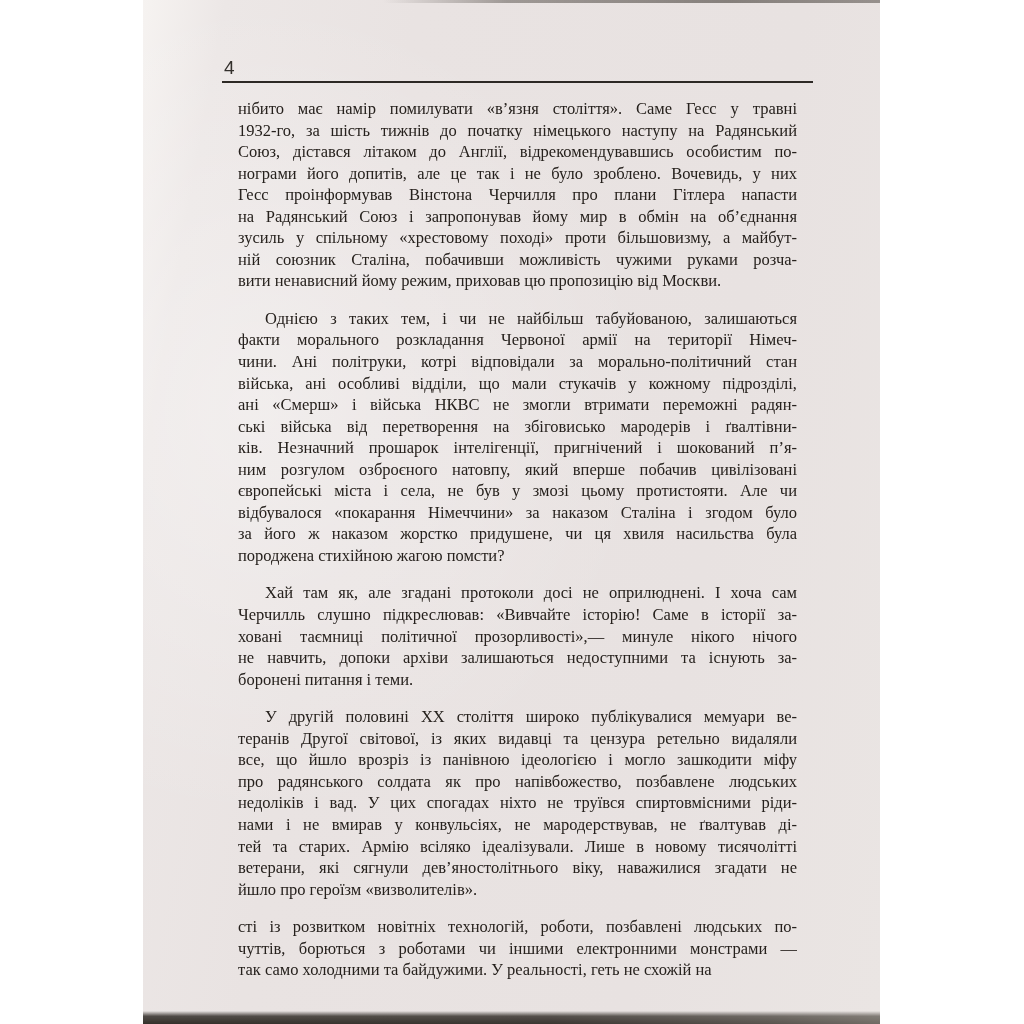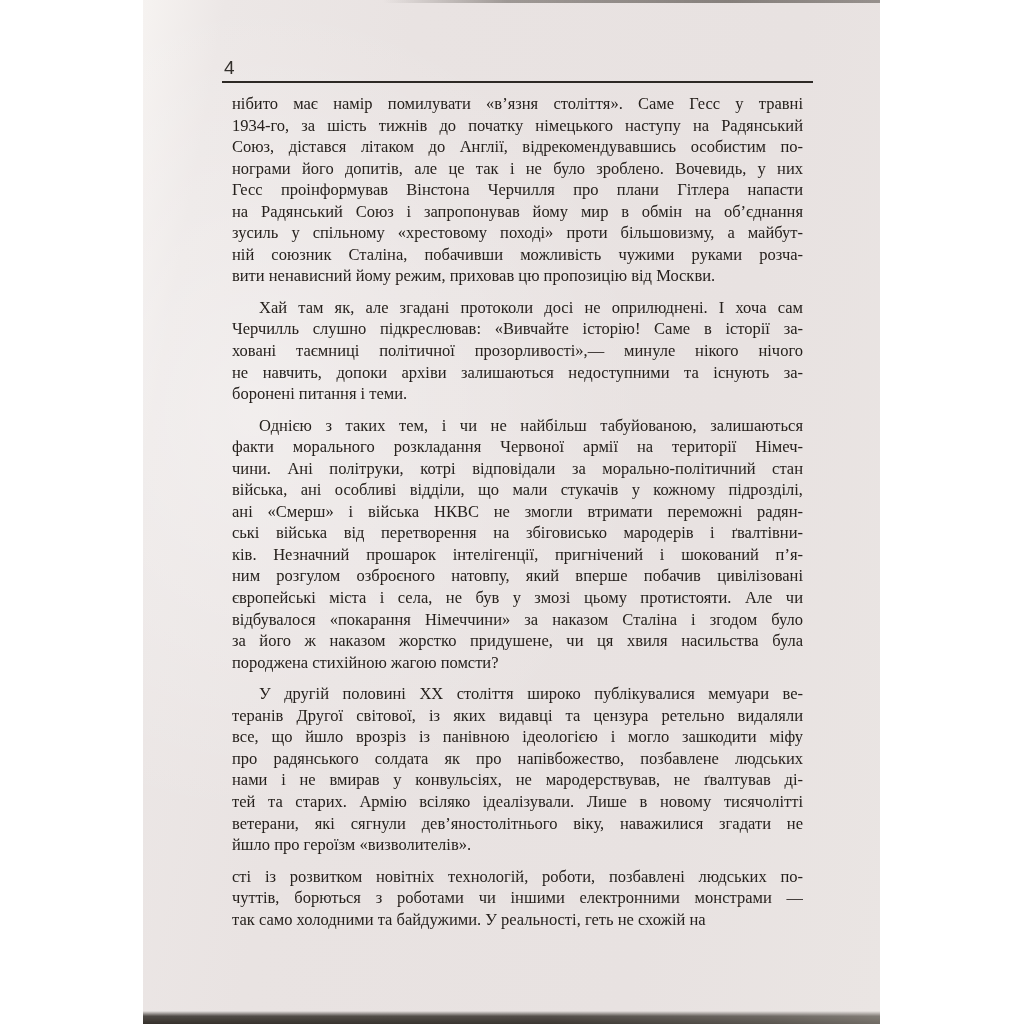--- a/index.html
+++ b/index.html
@@ -78,21 +78,21 @@
     color: #413e3a;
     white-space: nowrap;
   }
   
   .body-text {
     margin-top: 11px;
     font-size: 16.5px;
     color: #26211d;
     text-rendering: optimizeLegibility;
   }
-  .paragraph { margin: 10px; font-family: Liberation Serif, serif; }
+  .paragraph { margin: 16px; font-family: Liberation Serif, serif; }
   .line {
     height: 21.55px;
     overflow: hidden;
     text-align: justify;
     text-align-last: justify;
     white-space: normal;
   }
   .line.last { text-align-last: left; }
   .line.indent { text-indent: 27px; }
 </style>
@@ -104,55 +104,56 @@
     <div class="edge-top"></div>
 
     <div class="page-content">
       <div class="running-header">
         <span class="page-number">4</span>
       </div>
 
       <div class="body-text">
           <div class="paragraph">
             <div class="line">нібито має намір помилувати «в’язня століття». Саме Гесс у травні</div>
-            <div class="line">1934-го, за шість тижнів до початку німецького наступу на Радянський</div>
+            <div class="line">1932-го, за шість тижнів до початку німецького наступу на Радянський</div>
             <div class="line">Союз, дістався літаком до Англії, відрекомендувавшись особистим по-</div>
             <div class="line">нограми його допитів, але це так і не було зроблено. Вочевидь, у них</div>
             <div class="line">Гесс проінформував Вінстона Черчилля про плани Гітлера напасти</div>
             <div class="line">на Радянський Союз і запропонував йому мир в обмін на об’єднання</div>
             <div class="line">зусиль у спільному «хрестовому поході» проти більшовизму, а майбут-</div>
             <div class="line">ній союзник Сталіна, побачивши можливість чужими руками розча-</div>
             <div class="line last">вити ненависний йому режим, приховав цю пропозицію від Москви.</div>
-          </div>
-          <div class="paragraph">
-            <div class="line indent">Хай там як, але згадані протоколи досі не оприлюднені. І хоча сам</div>
-            <div class="line">Черчилль слушно підкреслював: «Вивчайте історію! Саме в історії за-</div>
-            <div class="line">ховані таємниці політичної прозорливості»,— минуле нікого нічого</div>
-            <div class="line">не навчить, допоки архіви залишаються недоступними та існують за-</div>
-            <div class="line last">боронені питання і теми.</div>
           </div>
           <div class="paragraph">
             <div class="line indent">Однією з таких тем, і чи не найбільш табуйованою, залишаються</div>
             <div class="line">факти морального розкладання Червоної армії на території Німеч-</div>
             <div class="line">чини. Ані політруки, котрі відповідали за морально-політичний стан</div>
             <div class="line">війська, ані особливі відділи, що мали стукачів у кожному підрозділі,</div>
             <div class="line">ані «Смерш» і війська НКВС не змогли втримати переможні радян-</div>
             <div class="line">ські війська від перетворення на збіговисько мародерів і ґвалтівни-</div>
             <div class="line">ків. Незначний прошарок інтелігенції, пригнічений і шокований п’я-</div>
             <div class="line">ним розгулом озброєного натовпу, який вперше побачив цивілізовані</div>
             <div class="line">європейські міста і села, не був у змозі цьому протистояти. Але чи</div>
             <div class="line">відбувалося «покарання Німеччини» за наказом Сталіна і згодом було</div>
             <div class="line">за його ж наказом жорстко придушене, чи ця хвиля насильства була</div>
             <div class="line last">породжена стихійною жагою помсти?</div>
           </div>
           <div class="paragraph">
+            <div class="line indent">Хай там як, але згадані протоколи досі не оприлюднені. І хоча сам</div>
+            <div class="line">Черчилль слушно підкреслював: «Вивчайте історію! Саме в історії за-</div>
+            <div class="line">ховані таємниці політичної прозорливості»,— минуле нікого нічого</div>
+            <div class="line">не навчить, допоки архіви залишаються недоступними та існують за-</div>
+            <div class="line last">боронені питання і теми.</div>
+          </div>
+          <div class="paragraph">
             <div class="line indent">У другій половині XX століття широко публікувалися мемуари ве-</div>
             <div class="line">теранів Другої світової, із яких видавці та цензура ретельно видаляли</div>
             <div class="line">все, що йшло врозріз із панівною ідеологією і могло зашкодити міфу</div>
             <div class="line">про радянського солдата як про напівбожество, позбавлене людських</div>
+            <div class="line">недоліків і вад. У цих спогадах ніхто не труївся спиртовмісними ріди-</div>
             <div class="line">нами і не вмирав у конвульсіях, не мародерствував, не ґвалтував ді-</div>
             <div class="line">тей та старих. Армію всіляко ідеалізували. Лише в новому тисячолітті</div>
             <div class="line">ветерани, які сягнули дев’яностолітнього віку, наважилися згадати не</div>
             <div class="line last">йшло про героїзм «визволителів».</div>
           </div>
           <div class="paragraph">
             <div class="line">сті із розвитком новітніх технологій, роботи, позбавлені людських по-</div>
             <div class="line">чуттів, борються з роботами чи іншими електронними монстрами —</div>
             <div class="line last">так само холодними та байдужими. У реальності, геть не схожій на</div>
           </div>

